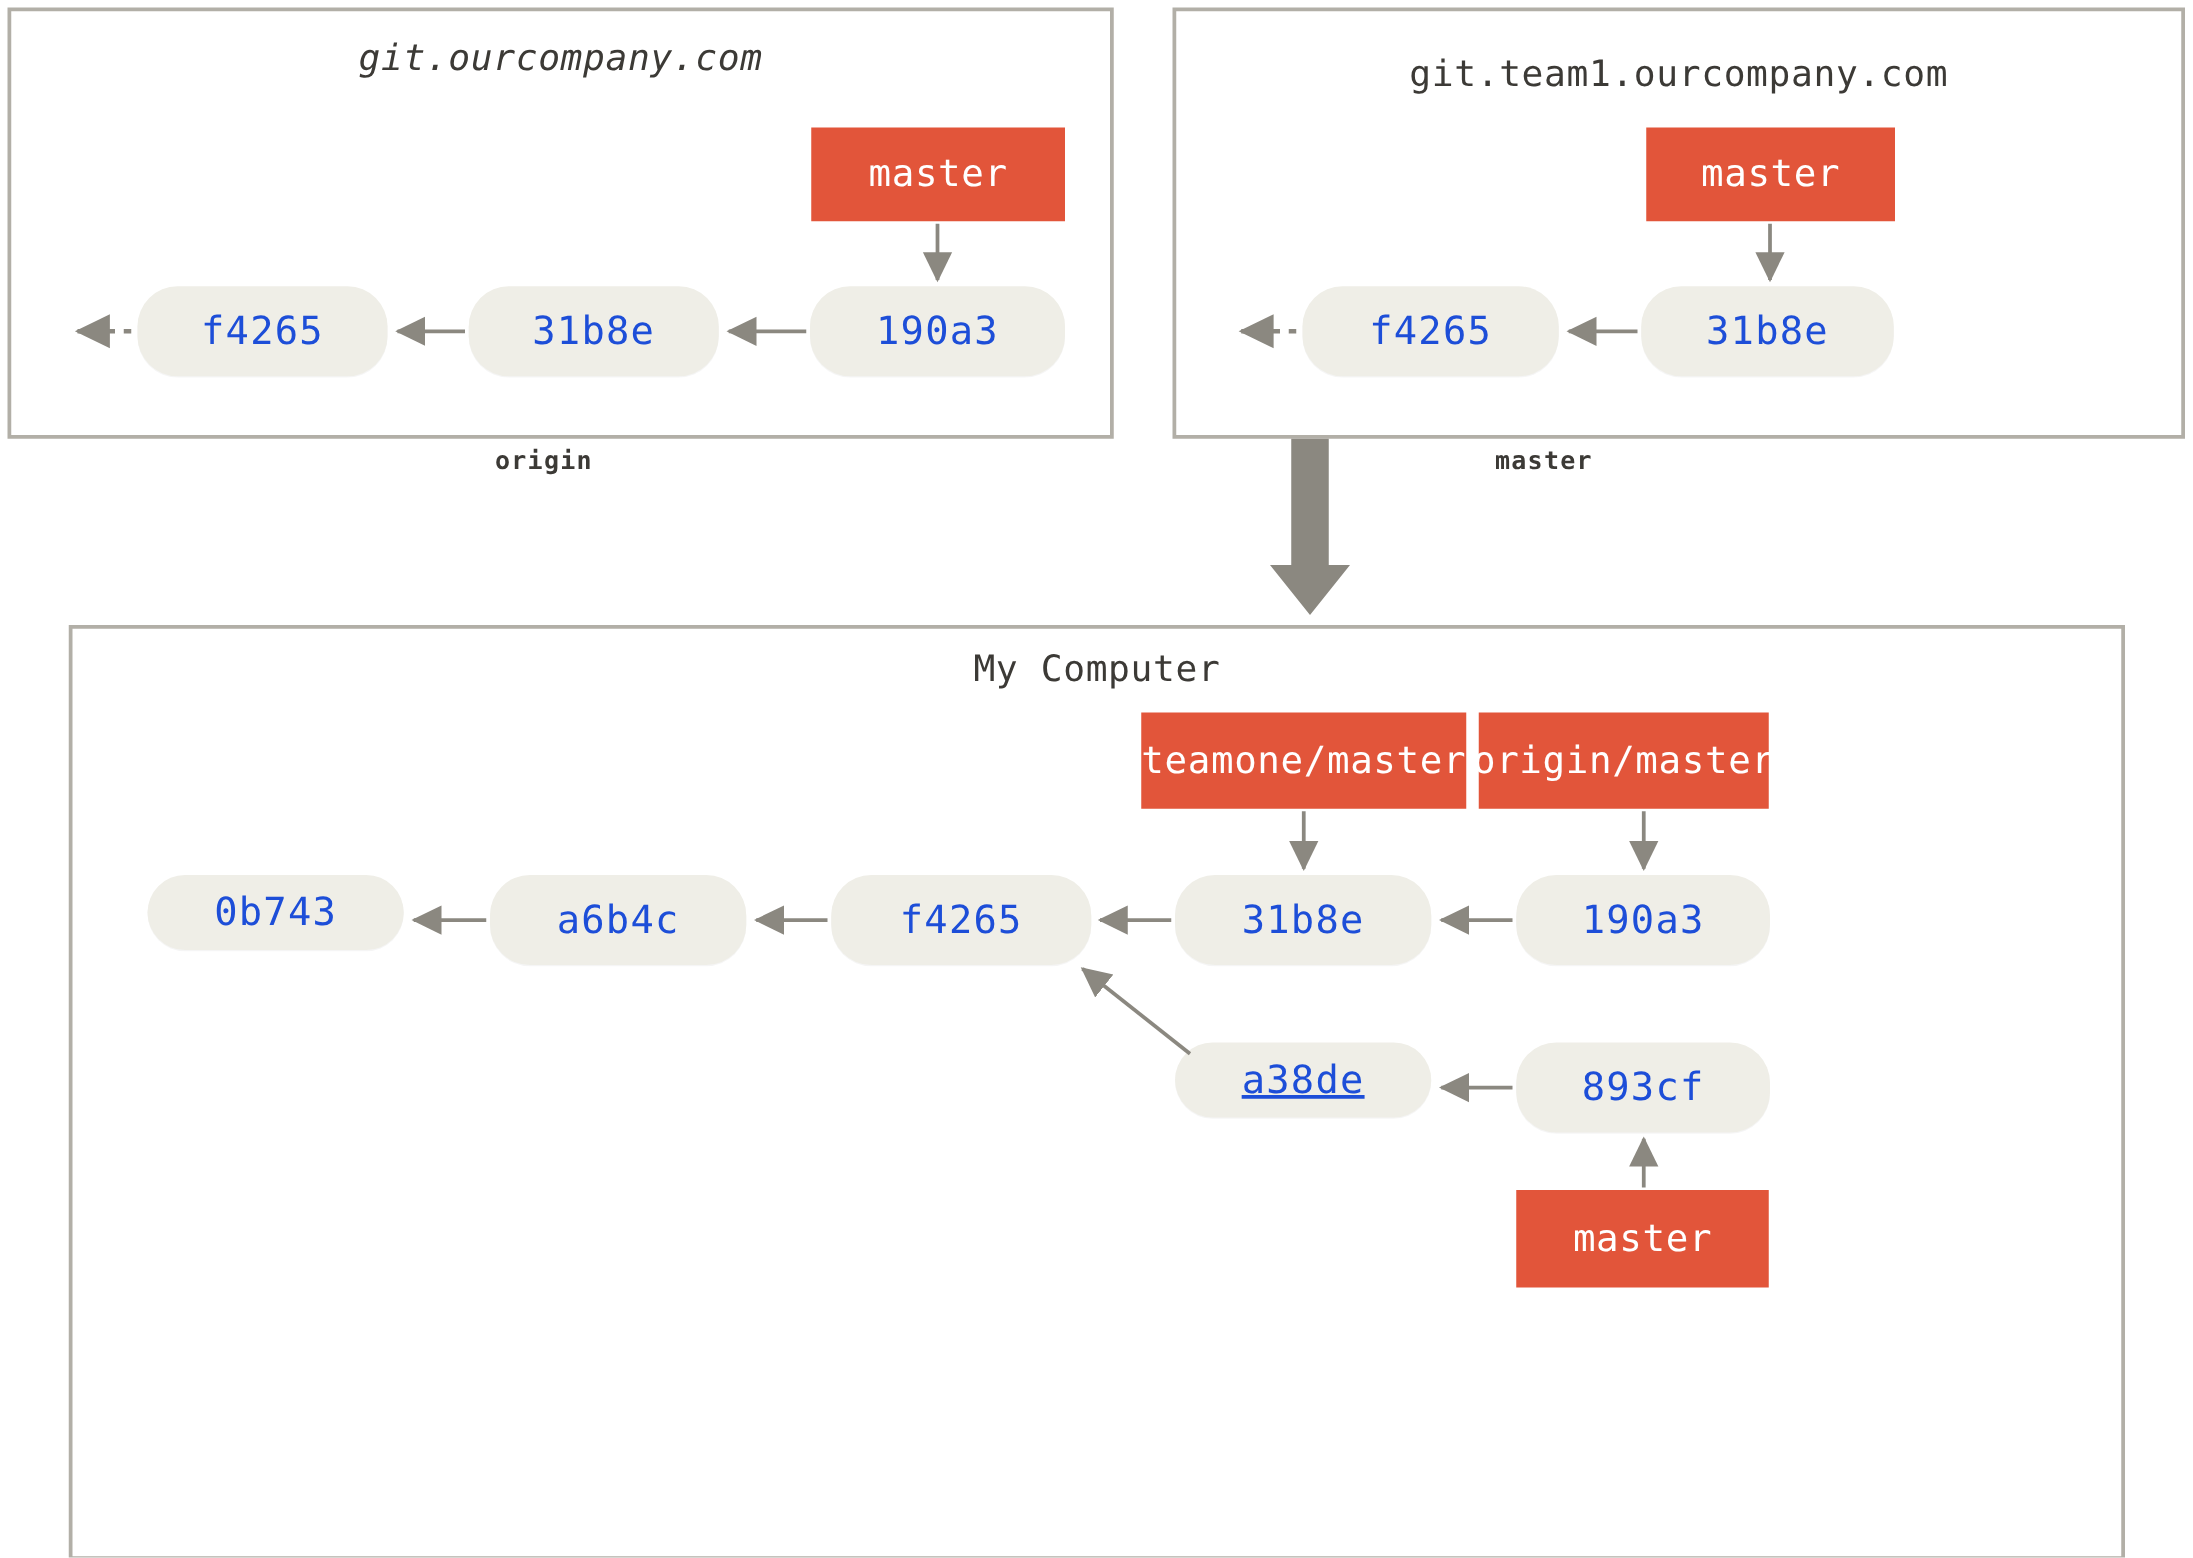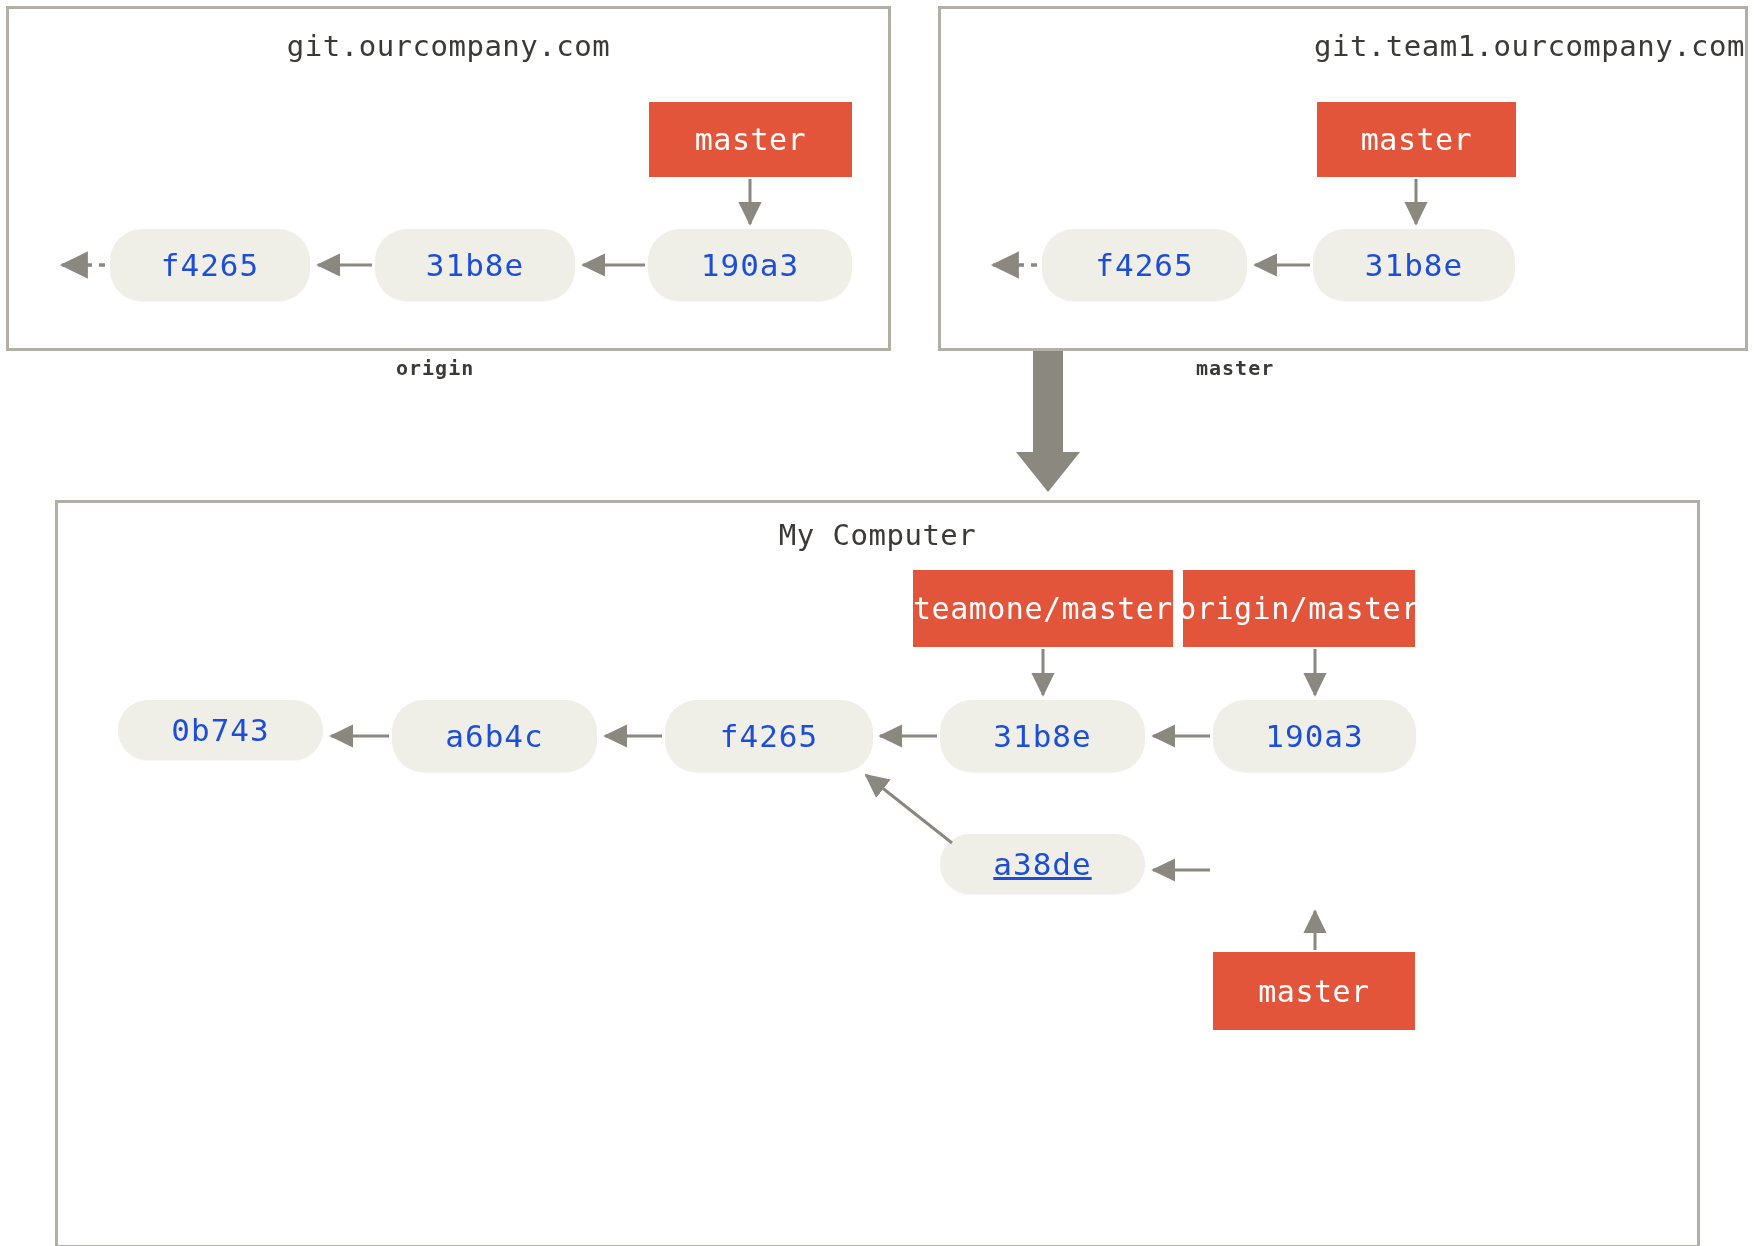--- a/index.html
+++ b/index.html
@@ -36,22 +36,22 @@
   .panel-title {
     position: absolute;
     left: 0;
     width: 100%;
     text-align: center;
     font-size: 29px;
     color: #3c3a36;
     letter-spacing: 0.5px;
     white-space: nowrap;
   }
-  #panel-origin  .panel-title { top: 20px; }
-  #panel-teamone .panel-title { top: 20px; text-align: right; }
+  #panel-origin  .panel-title { top: 20px; font-style: italic; }
+  #panel-teamone .panel-title { top: 33px; }
   #panel-mycomp  .panel-title { top: 15px; }
 
   .panel-caption {
     position: absolute;
     font-size: 20px;
     font-weight: bold;
     color: #3c3a36;
     letter-spacing: 1px;
     white-space: nowrap;
   }
@@ -141,20 +141,21 @@
   <div class="branch" style="left:1183px; top:570px; width:232px; height:77px;">origin/master</div>
   <div class="branch" style="left:1213px; top:952px; width:202px; height:78px;">master</div>
 
   <div class="node" style="left:118px; top:700px; width:205px; height:60px;">0b743</div>
   <div class="node" style="left:392px; top:700px; width:205px; height:72px;">a6b4c</div>
   <div class="node" style="left:665px; top:700px; width:208px; height:72px;">f4265</div>
   <div class="node" style="left:940px; top:700px; width:205px; height:72px;">31b8e</div>
   <div class="node" style="left:1213px; top:700px; width:203px; height:72px;">190a3</div>
 
   <div class="node" style="left:940px; top:834px; width:205px; height:60px;text-decoration:underline;">a38de</div>
+  <div class="node" style="left:1213px; top:834px; width:203px; height:72px;">893cf</div>
 
   <svg class="arrows" viewBox="0 0 1754 1246">
     <defs>
       <marker id="ah" markerWidth="9" markerHeight="9" refX="7.4" refY="4.5" orient="auto" markerUnits="strokeWidth">
         <path d="M0,0.6 L8,4.5 L0,8.4 z" fill="#8b8880"></path>
       </marker>
       <marker id="ah-thin" markerWidth="11" markerHeight="11" refX="9" refY="5.5" orient="auto" markerUnits="strokeWidth">
         <path d="M0,1 L10,5.5 L0,10 z" fill="#8b8880"></path>
       </marker>
     </defs>

